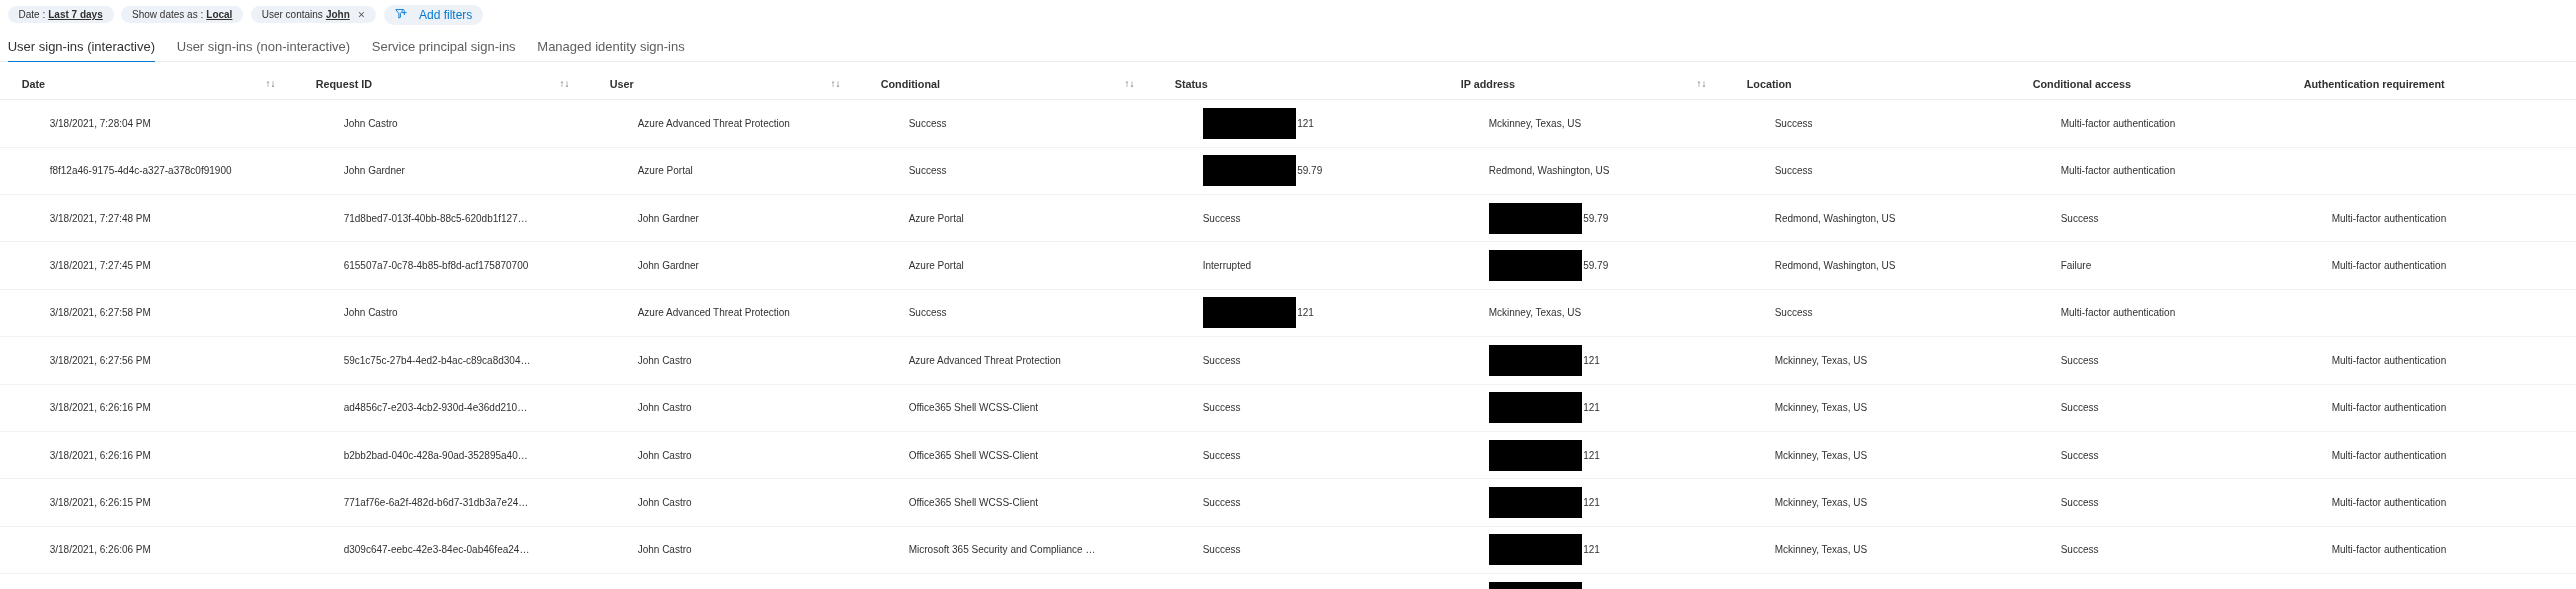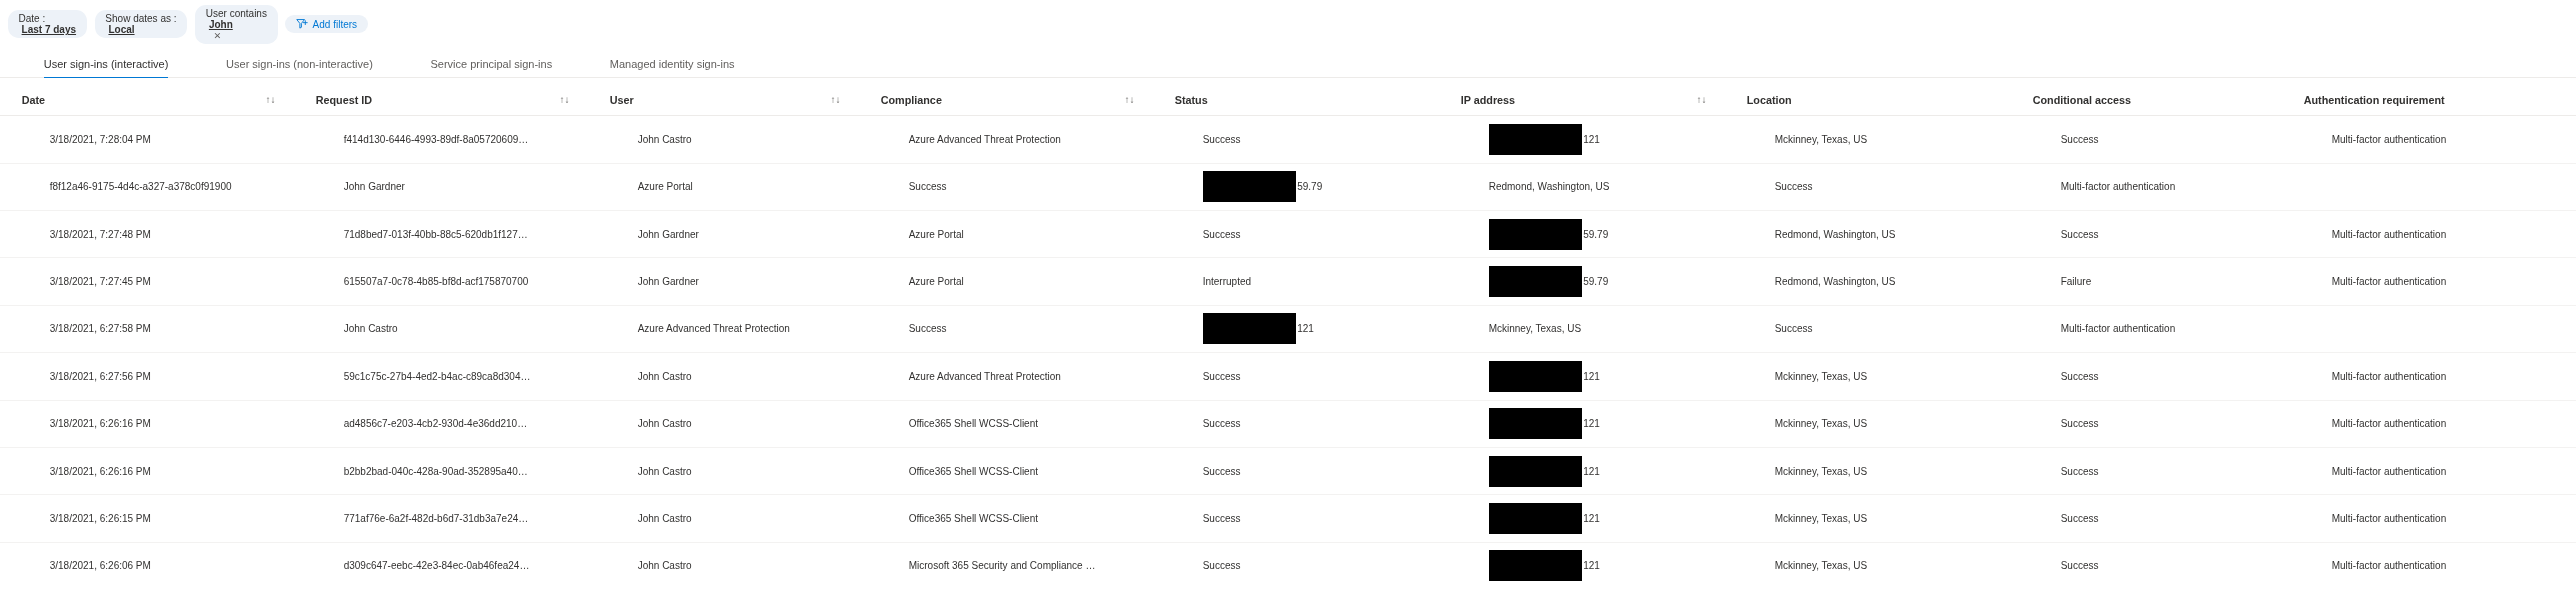--- a/index.html
+++ b/index.html
@@ -12,63 +12,61 @@
     }
     
     .filters {
       display: flex;
       align-items: center;
       gap: 7.7px;
       padding: 4.6px 7.7px 7.7px 7.7px;
     }
     .filter-pill {
       display: inline-flex;
-      align-items: flex-start;
+      align-items: flex-end;
       background: #edf2f8;
       border-radius: 10.8px;
       padding: 3.1px 10.8px;
       font-size: 10px;
       color: #323130;
       cursor: pointer;
       white-space: nowrap;
-      flex-direction: column;
     }
     .filter-pill .bold { font-weight: 600; margin-left: 3.1px; text-decoration: underline; }
     .filter-pill .close-x {
       margin-left: 7.7px;
       font-size: 9.3px;
       color: #605e5c;
       cursor: pointer;
     }
     .add-filter {
       display: inline-flex;
       align-items: center;
       color: #0078d4;
       background: #edf2f8;
       border-radius: 10.8px;
       padding: 3.1px 10.8px;
-      font-size: 10px;
+      font-size: 12px;
       cursor: pointer;
-      gap: 4px;
+      gap: 12px;
     }
     
     .tabs {
       display: flex;
       gap: 21.7px;
       padding: 1.5px 7.7px 0 7.7px;
       border-bottom: 0.8px solid #edebe9;
     }
     .tab {
       padding: 4.6px 0 7.7px 0;
-      font-size: 11px;
+      font-size: 13px;
       color: #605e5c;
       cursor: pointer;
       border-bottom: 1.5px solid transparent;
       margin-bottom: -0.8px;
-      margin-left: 36px;
     }
     .tab.active {
       color: #323130;
       border-bottom-color: #0078d4;
     }
     
     .table {
       width: 100%;
     }
     .thead, .trow {
@@ -170,21 +168,21 @@
     </div>
     <div class="th">
       <span>Request ID</span>
       <span class="sort-glyph">↑↓</span>
     </div>
     <div class="th">
       <span>User</span>
       <span class="sort-glyph">↑↓</span>
     </div>
     <div class="th">
-      <span>Compliance</span>
+      <span>Conditional</span>
       <span class="sort-glyph">↑↓</span>
     </div>
     <div class="th">
       <span>Status</span>
     </div>
     <div class="th">
       <span>IP address</span>
       <span class="sort-glyph">↑↓</span>
     </div>
     <div class="th">
@@ -194,21 +192,20 @@
       <span>Conditional access</span>
     </div>
     <div class="th">
       <span>Authentication requirement</span>
     </div>
   </div>
 
   <div id="tbody">
       <div class="trow">
         <div class="td">3/18/2021, 7:28:04 PM</div>
-        <div class="td">f414d130-6446-4993-89df-8a05720609…</div>
         <div class="td">John Castro</div>
         <div class="td">Azure Advanced Threat Protection</div>
         <div class="td">Success</div>
         <div class="td ip-cell">
           <span class="ip-black"></span>
           <span class="ip-suffix">121</span>
         </div>
         <div class="td">Mckinney, Texas, US</div>
         <div class="td">Success</div>
         <div class="td">Multi-factor authentication</div>

